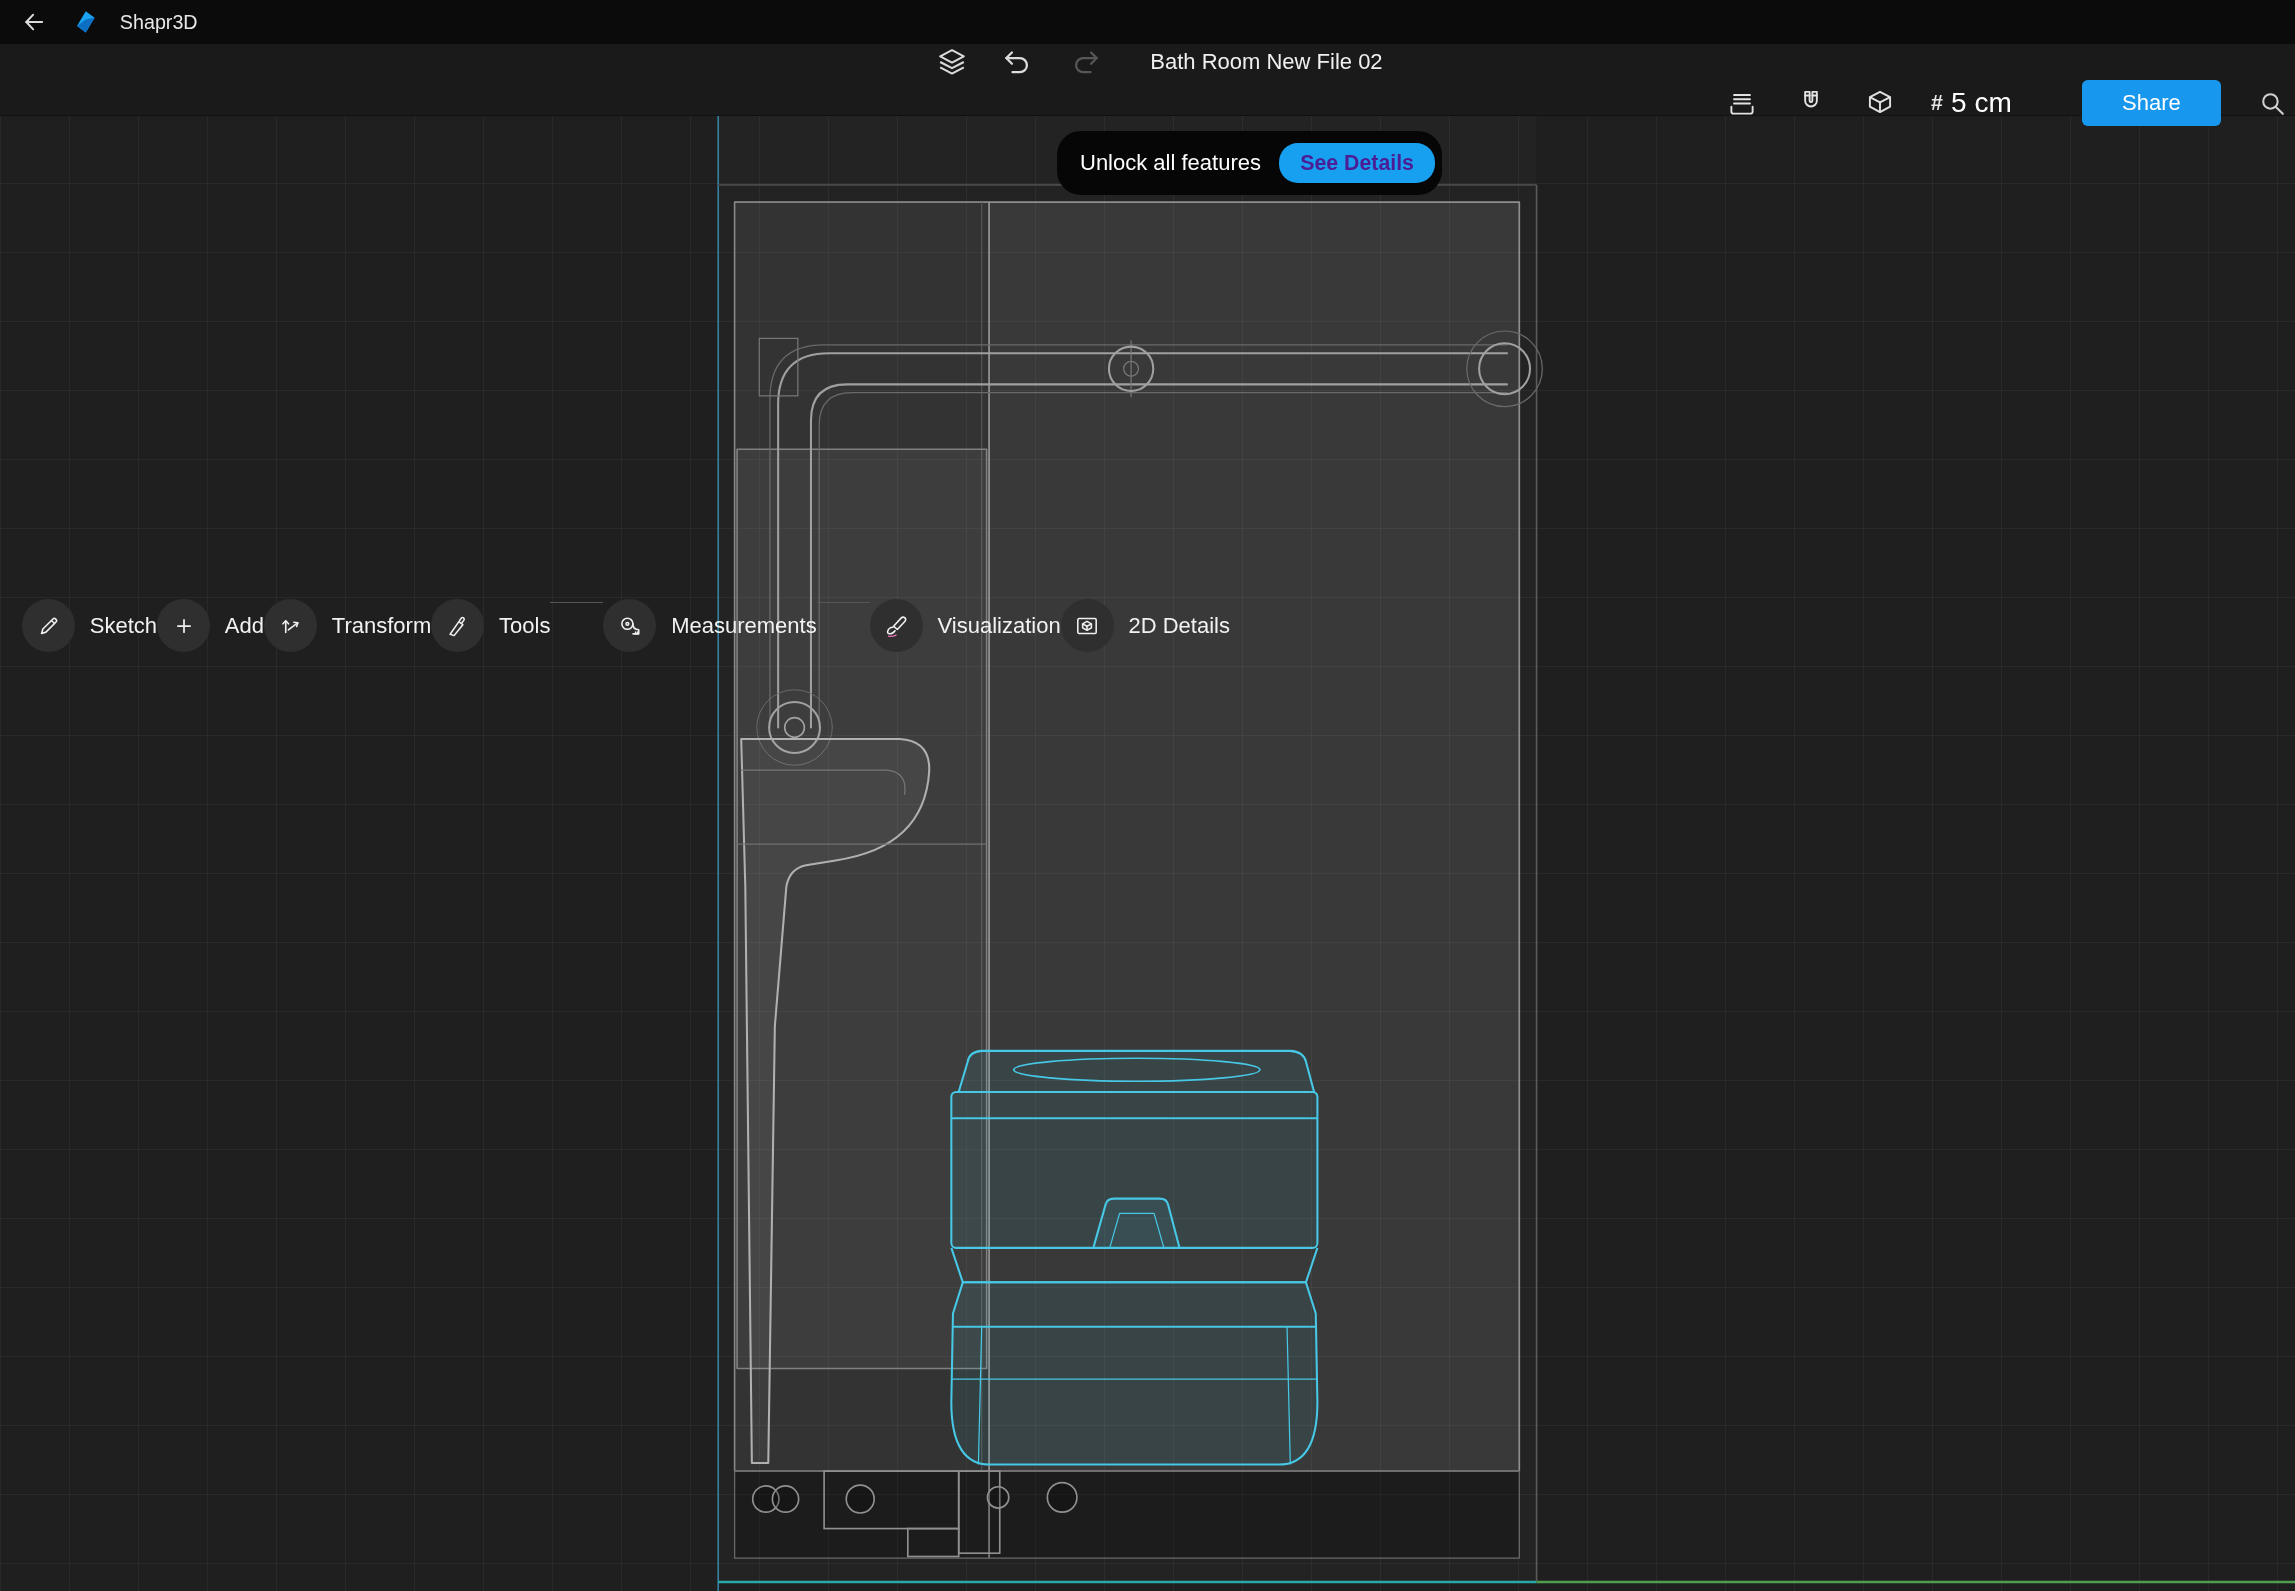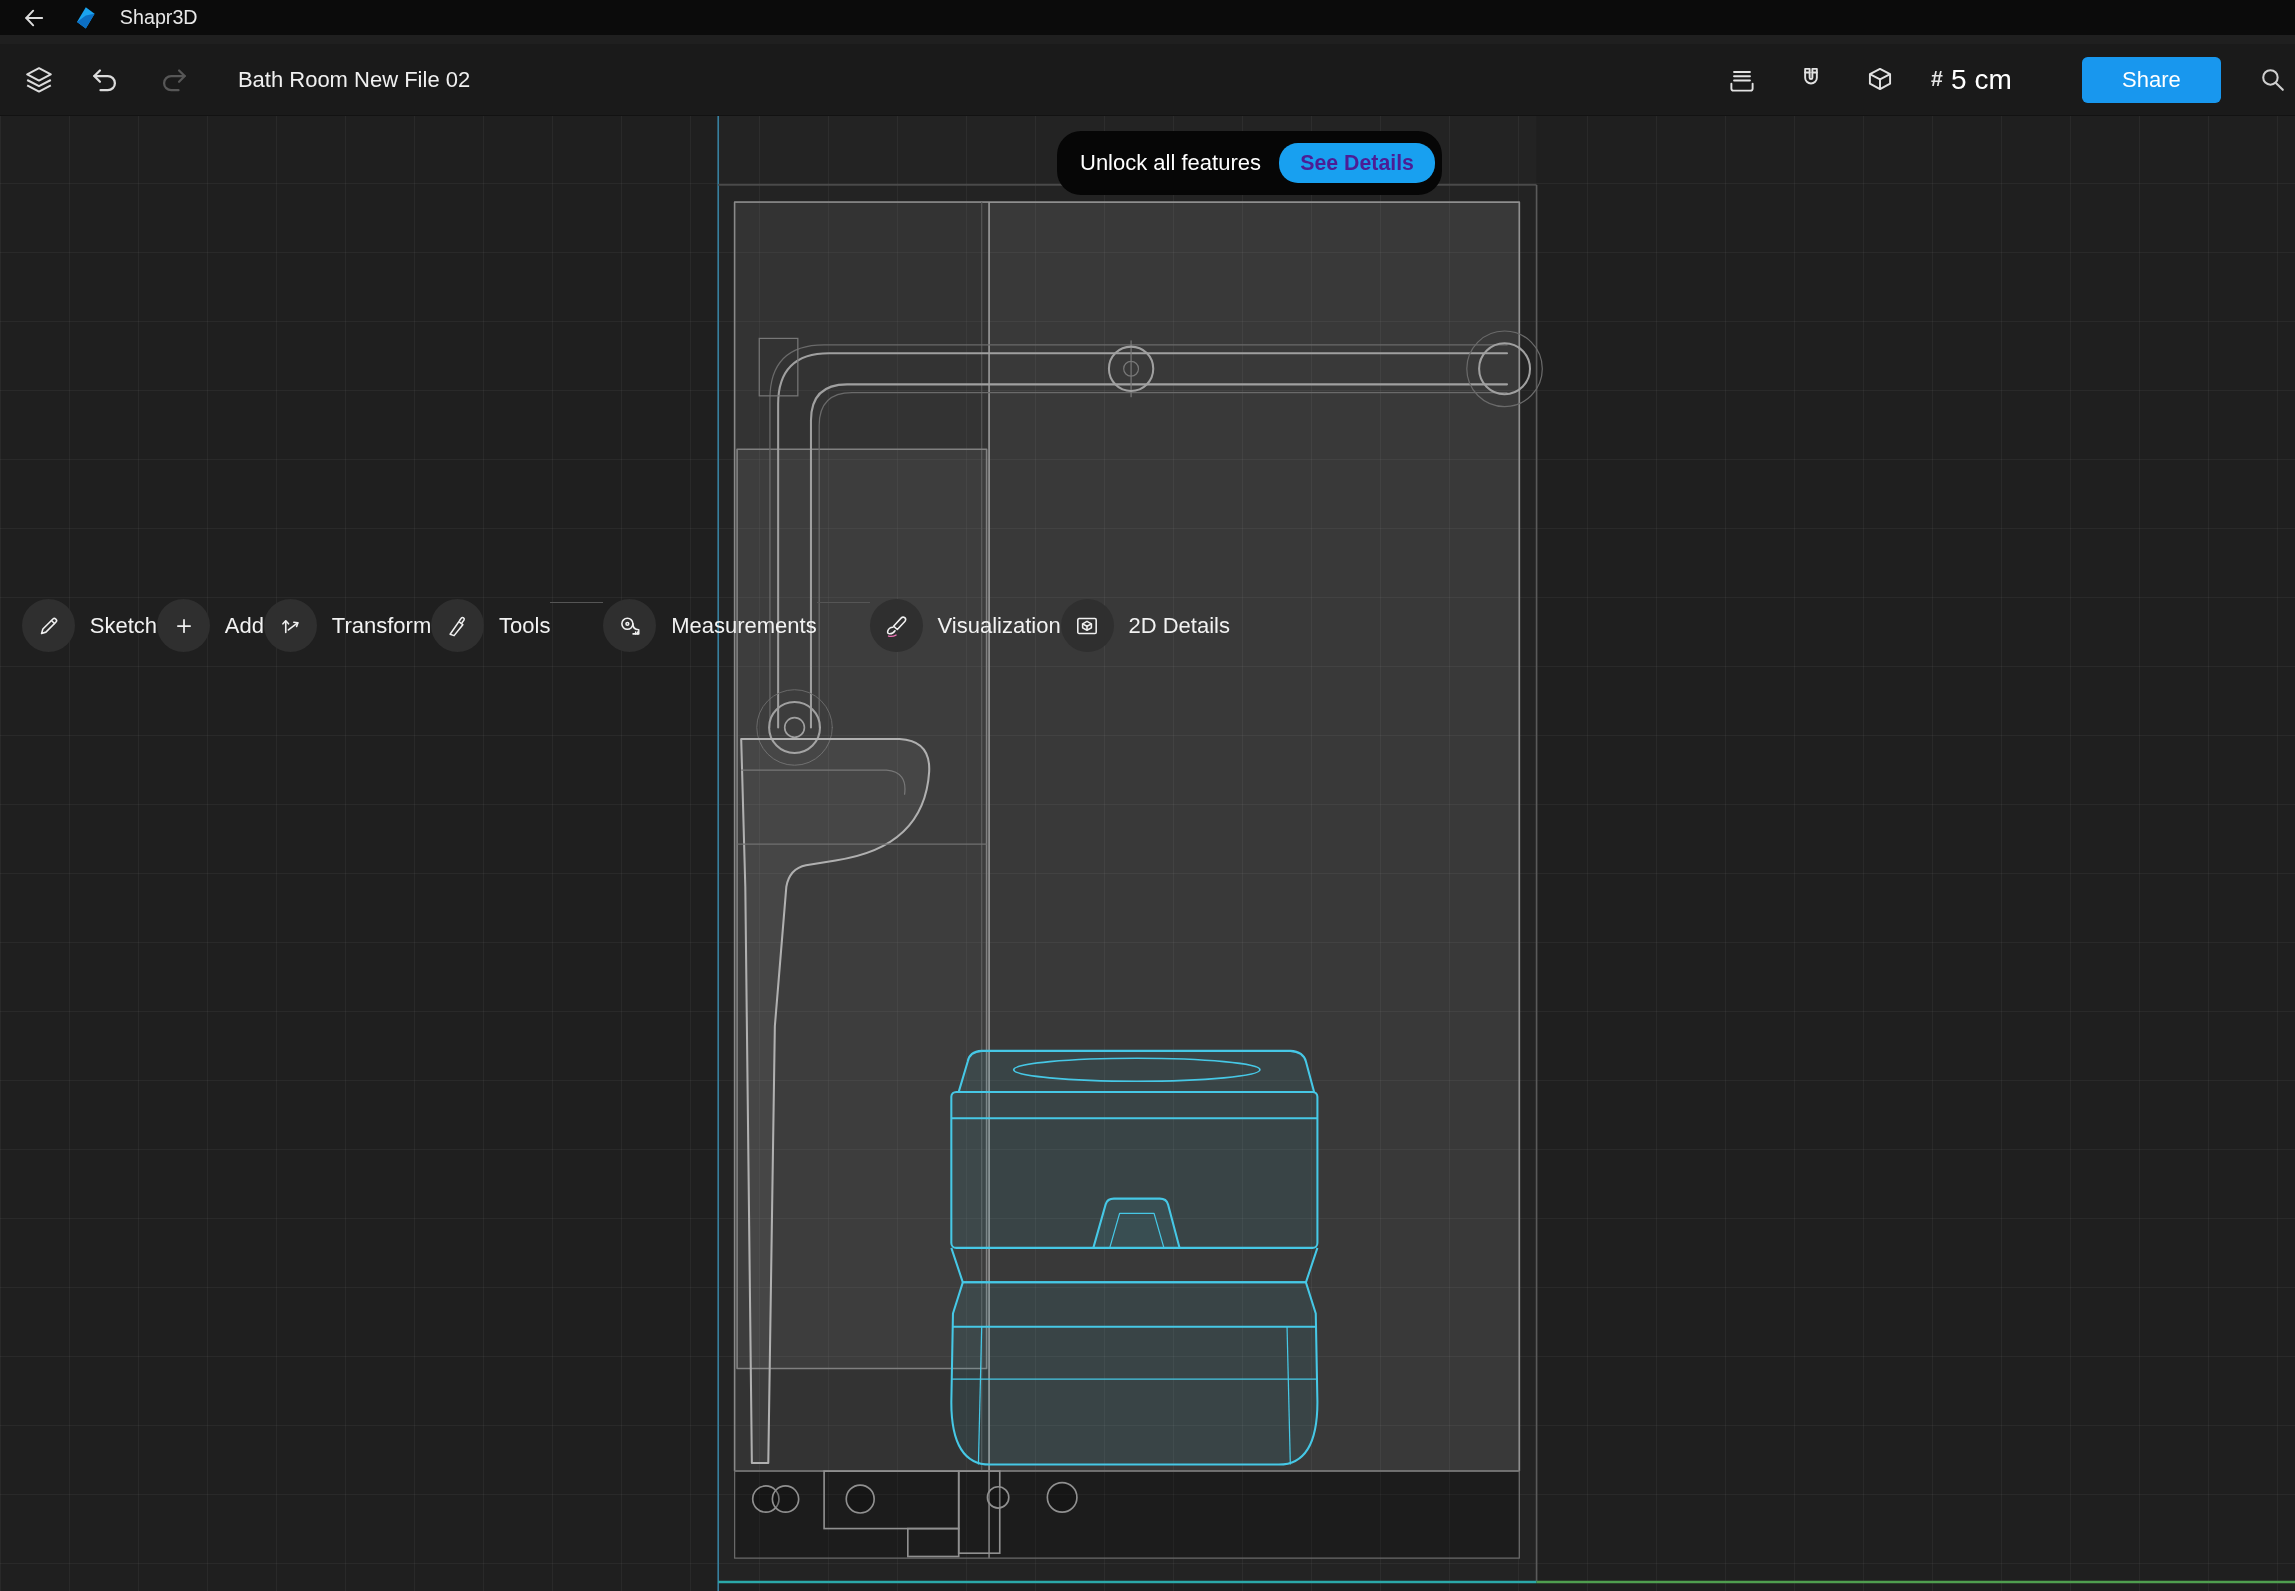--- a/index.html
+++ b/index.html
@@ -10,29 +10,29 @@
   
   .canvas{position:absolute;top:114px;left:0;width:2295px;height:1478px;
     background-color:#1f1f1f;
     background-image:
       linear-gradient(to right, rgba(255,255,255,0.045) 0.8px, transparent 0.8px),
       linear-gradient(to bottom, rgba(255,255,255,0.045) 0.8px, transparent 0.8px);
     background-size:69px 69px;z-index:0;}
   svg.viewport{position:absolute;top:0;left:0;width:2295px;height:1592px;z-index:1;}
 
   
-  .titlebar{position:absolute;top:0;left:0;right:0;height:35px;background:#0b0b0b;
+  .titlebar{position:absolute;top:0;left:0;right:0;height:44px;background:#0b0b0b;
     display:flex;align-items:center;padding-left:19.7px;z-index:10;}
   .tb-back{width:29.6px;height:29.6px;display:flex;align-items:center;justify-content:center;}
   .logo{width:29.6px;height:29.6px;margin-left:21.3px;}
   .app-name{margin-left:19.7px;color:#e8e8e8;font-size:19.7px;}
 
   
   .toolbar{position:absolute;top:44px;left:0;right:0;height:71px;background:#1a1a1a;
-    border-bottom:0.8px solid #121212;display:flex;align-items:center;z-index:10;}
+    border-bottom:0.8px solid #121212;display:flex;align-items:center;z-index:10;flex-direction:column;}
   .tbar-left{display:flex;align-items:center;padding-left:21.3px;}
   .icon-btn{width:36px;height:36px;display:flex;align-items:center;justify-content:center;
     border-radius:6.6px;}
   .m36{margin-right:29.6px}.m40{margin-right:33px}.m56{margin-right:46px}
   .doc-title{color:#f0f0f0;font-size:22px;}
   .tbar-right{margin-left:auto;display:flex;align-items:center;gap:33px;padding-right:4.9px;}
   .units{display:flex;align-items:center;gap:8.2px;color:#fff;}
   .units .sym{font-size:21.3px;font-weight:600;color:#e6e6e6;}
   .units .val{font-size:28px;font-weight:400;}
   .share-btn{min-width:100px;height:46px;border-radius:5.7px;background:#1897ee;color:#fff;

